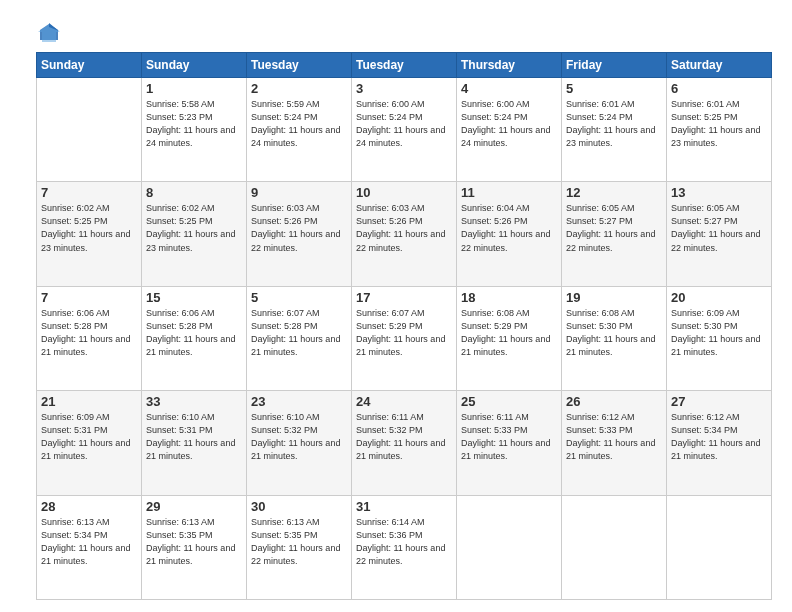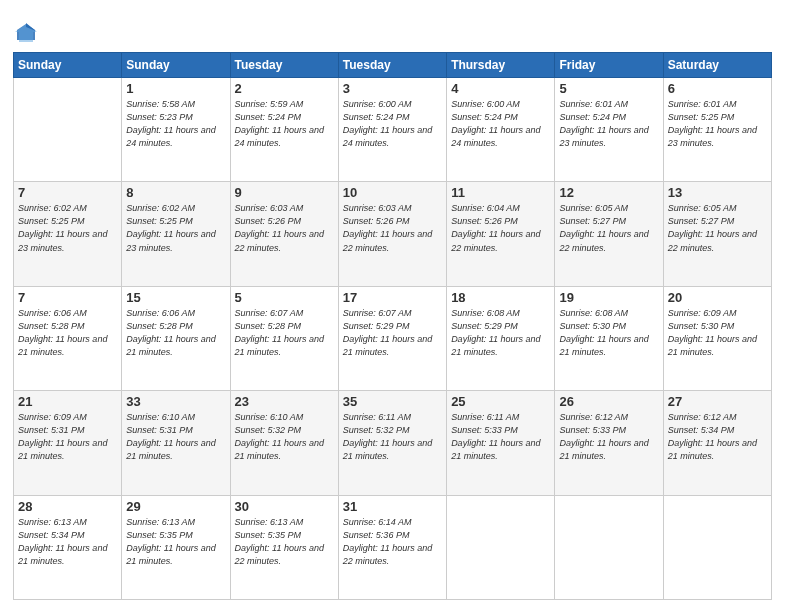--- a/index.html
+++ b/index.html
@@ -6,21 +6,21 @@
     body {
       width: 792px;
       height: 612px;
       font-family: Arial, sans-serif;
       background: #fff;
       overflow: hidden;
     }
     .page {
       width: 792px;
       height: 612px;
-      padding: 18px 20px 12px 13px;
+      padding: 18px 20px 12px 36px;
       display: flex;
       flex-direction: column;
     }
     .header {
       display: flex;
       align-items: flex-start;
       justify-content: space-between;
       margin-bottom: 8px;
     }
     .logo {
@@ -86,21 +86,20 @@
       font-size: 13px;
       font-weight: bold;
       color: #333;
       display: block;
       margin-bottom: 2px;
     }
     .day-detail {
       font-size: 9px;
       line-height: 1.45;
       color: #333;
-      font-style: italic;
     }
     .empty-cell {
       background: #fff !important;
     }
     .calendar tr:nth-child(even) td.empty-cell {
       background: #f5f5f5 !important;
     }
   </style>
 </head>
 <body>
@@ -235,21 +234,21 @@
           </td>
           <td>
             <span class="day-num">33</span>
             <div class="day-detail">Sunrise: 6:10 AM<br>Sunset: 5:31 PM<br>Daylight: 11 hours and<br>21 minutes.</div>
           </td>
           <td>
             <span class="day-num">23</span>
             <div class="day-detail">Sunrise: 6:10 AM<br>Sunset: 5:32 PM<br>Daylight: 11 hours and<br>21 minutes.</div>
           </td>
           <td>
-            <span class="day-num">35</span>
+            <span class="day-num">24</span>
             <div class="day-detail">Sunrise: 6:11 AM<br>Sunset: 5:32 PM<br>Daylight: 11 hours and<br>21 minutes.</div>
           </td>
           <td>
             <span class="day-num">25</span>
             <div class="day-detail">Sunrise: 6:11 AM<br>Sunset: 5:33 PM<br>Daylight: 11 hours and<br>21 minutes.</div>
           </td>
           <td>
             <span class="day-num">26</span>
             <div class="day-detail">Sunrise: 6:12 AM<br>Sunset: 5:33 PM<br>Daylight: 11 hours and<br>21 minutes.</div>
           </td>

